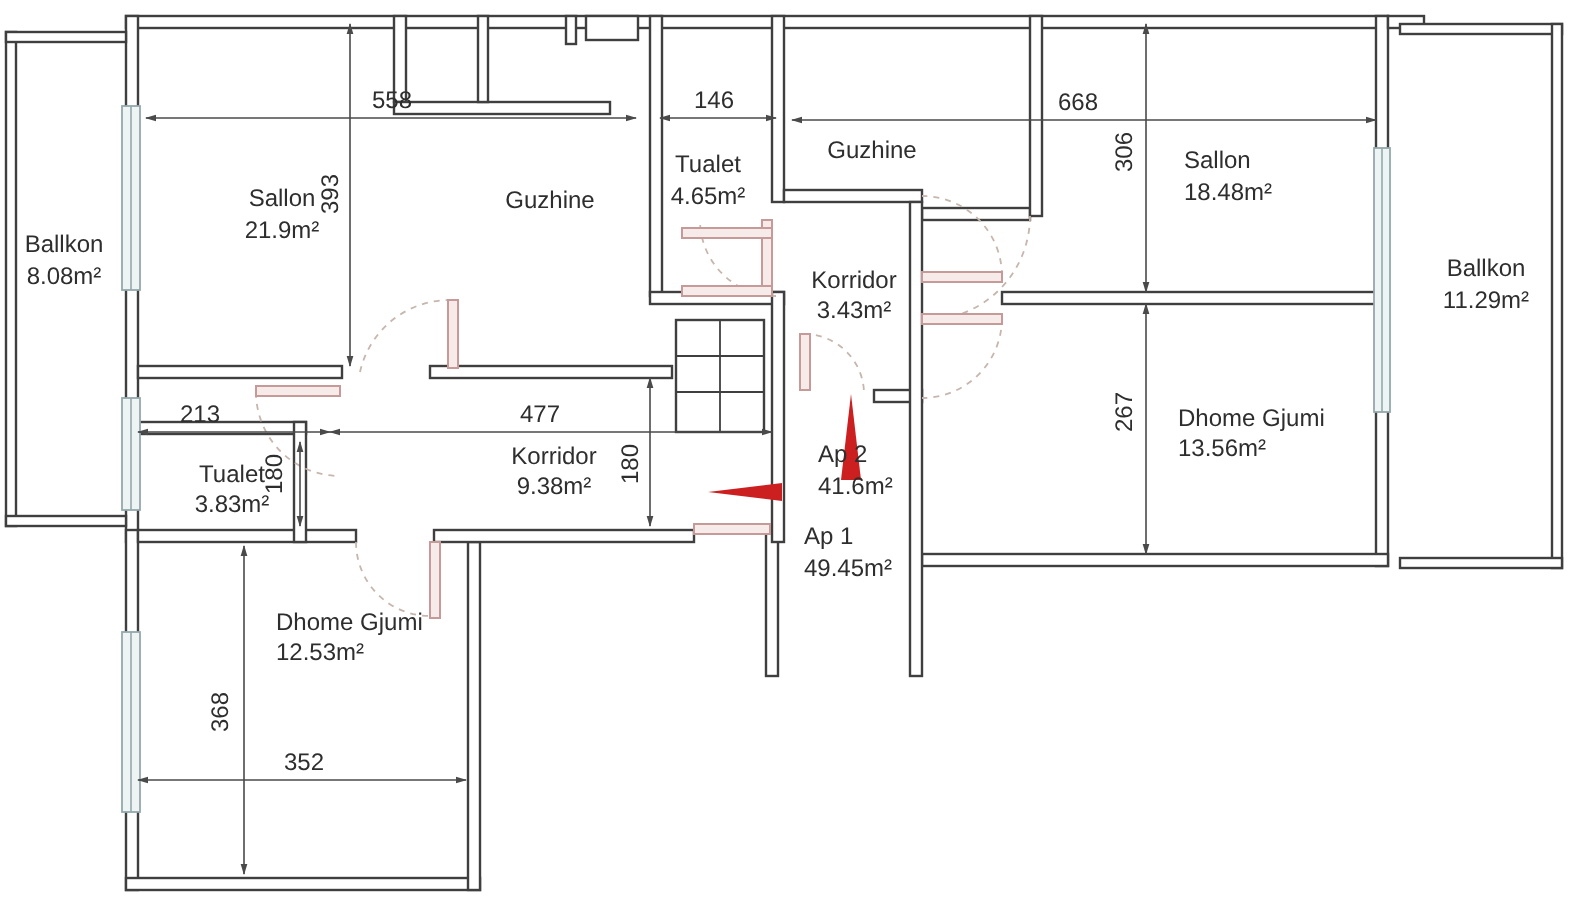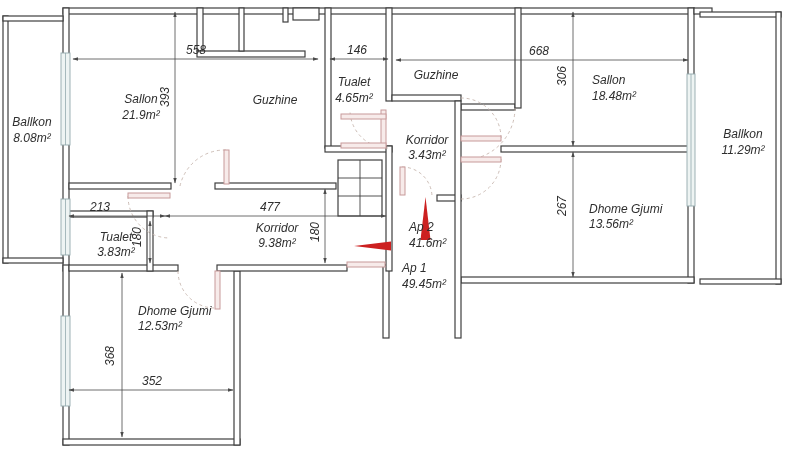--- a/index.html
+++ b/index.html
@@ -1,17 +1,17 @@
 <!DOCTYPE html>
 <html><head>
 <meta charset="utf-8">
 <style>
   html,body{margin:0;padding:0;background:#fdfdfd;}
   .stage{position:relative;width:789px;height:450px;background:#ffffff;overflow:hidden;
-         font-family:"Liberation Sans", sans-serif;font-style:italic;}
+         font-family:"Liberation Sans", sans-serif;}
   svg{display:block;}
   .wall{fill:#ffffff;stroke:#3f3f3f;stroke-width:1.2;}
   .win{fill:#eef4f3;stroke:#93a9ad;stroke-width:0.9;}
   .winline{stroke:#93a9ad;stroke-width:0.8;}
   .door{fill:#f7ebea;stroke:#c79a9a;stroke-width:1;}
   .arc{fill:none;stroke:#c6b6ae;stroke-width:0.9;stroke-dasharray:3,3;}
   .dim{stroke:#4a4a4a;stroke-width:0.8;}
   .cgrid{stroke:#3f3f3f;stroke-width:0.9;}
   text{fill:#2e2e2e;font-size:12px;font-family:"Liberation Sans", sans-serif;}
   .mid{text-anchor:middle;}

